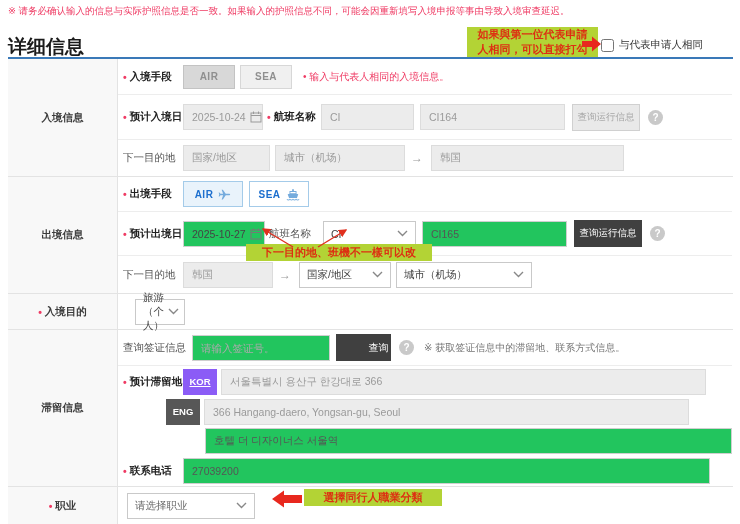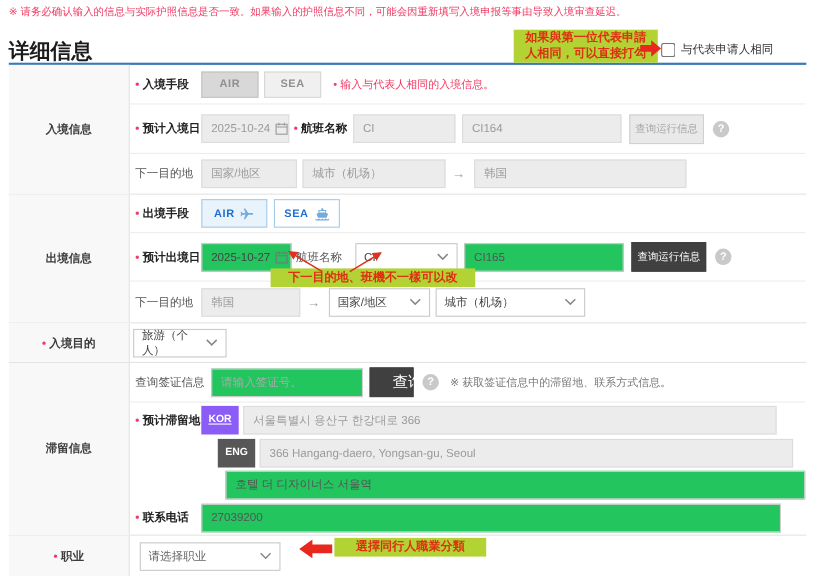--- a/index.html
+++ b/index.html
@@ -202,58 +202,58 @@
       </div>
     </div>
 
     <div class="group">
       <div class="side">
           <span class="dot">•</span>
           <span>入境目的</span>
         </div>
       <div class="rows">
         <div class="row" style="height:35px;">
-          <div class="sel" style="margin-left:3px;width:85px;">
+          <div class="sel" style="margin-left:17px;width:50px;">
             <span>旅游（个人）</span>
             <svg class="chev" width="11" height="7" viewBox="0 0 11 7">
                 <polyline points="1,1 5.5,5.5 10,1" fill="none" stroke="#888" stroke-width="1.4"></polyline>
               </svg>
           </div>
         </div>
       </div>
     </div>
 
     <div class="group">
       <div class="side">滞留信息</div>
       <div class="rows">
         <div class="row sep" style="height:36px;">
           <span class="flabel plain" style="width:64px;">
               <span>查询签证信息</span>
             </span>
           <div class="inp" style="margin-left:5px;width:138px;">
               <input placeholder="请输入签证号。" style="">
             </div>
-          <div class="btn-dark" style="margin-left:6px;width:40px;font-size:14px;padding-left:30px;">
+          <div class="btn-dark" style="margin-left:6px;width:55px;font-size:10px;padding-left:30px;">
               <span>查询</span>
             </div>
           <span class="help" style="margin-left:8px;">?</span>
           <span class="graynote" style="margin-left:10px;">※ 获取签证信息中的滞留地、联系方式信息。</span>
         </div>
         <div class="row" style="height:31px;">
           <span class="flabel">
               <span class="dot">•</span>
               <span>预计滞留地</span>
             </span>
           <div class="badge kor" style="margin-left:2px;">KOR</div>
           <div class="inp dis" style="margin-left:4px;width:485px;text-align:right;">
               <span>서울특별시 용산구 한강대로 366</span>
             </div>
         </div>
         <div class="row" style="height:29px;">
-          <div class="badge eng" style="margin-left:80px;">ENG</div>
+          <div class="badge eng" style="margin-left:48px;">ENG</div>
           <div class="inp dis" style="margin-left:4px;width:485px;">
               <span>366 Hangang-daero, Yongsan-gu, Seoul</span>
             </div>
         </div>
         <div class="row" style="height:29px;justify-content:flex-end;">
           <div class="inp" style="margin-left:64px;width:527px;">
               <input value="호텔 더 디자이너스 서울역" style="">
             </div>
         </div>
         <div class="row" style="height:31px;">

